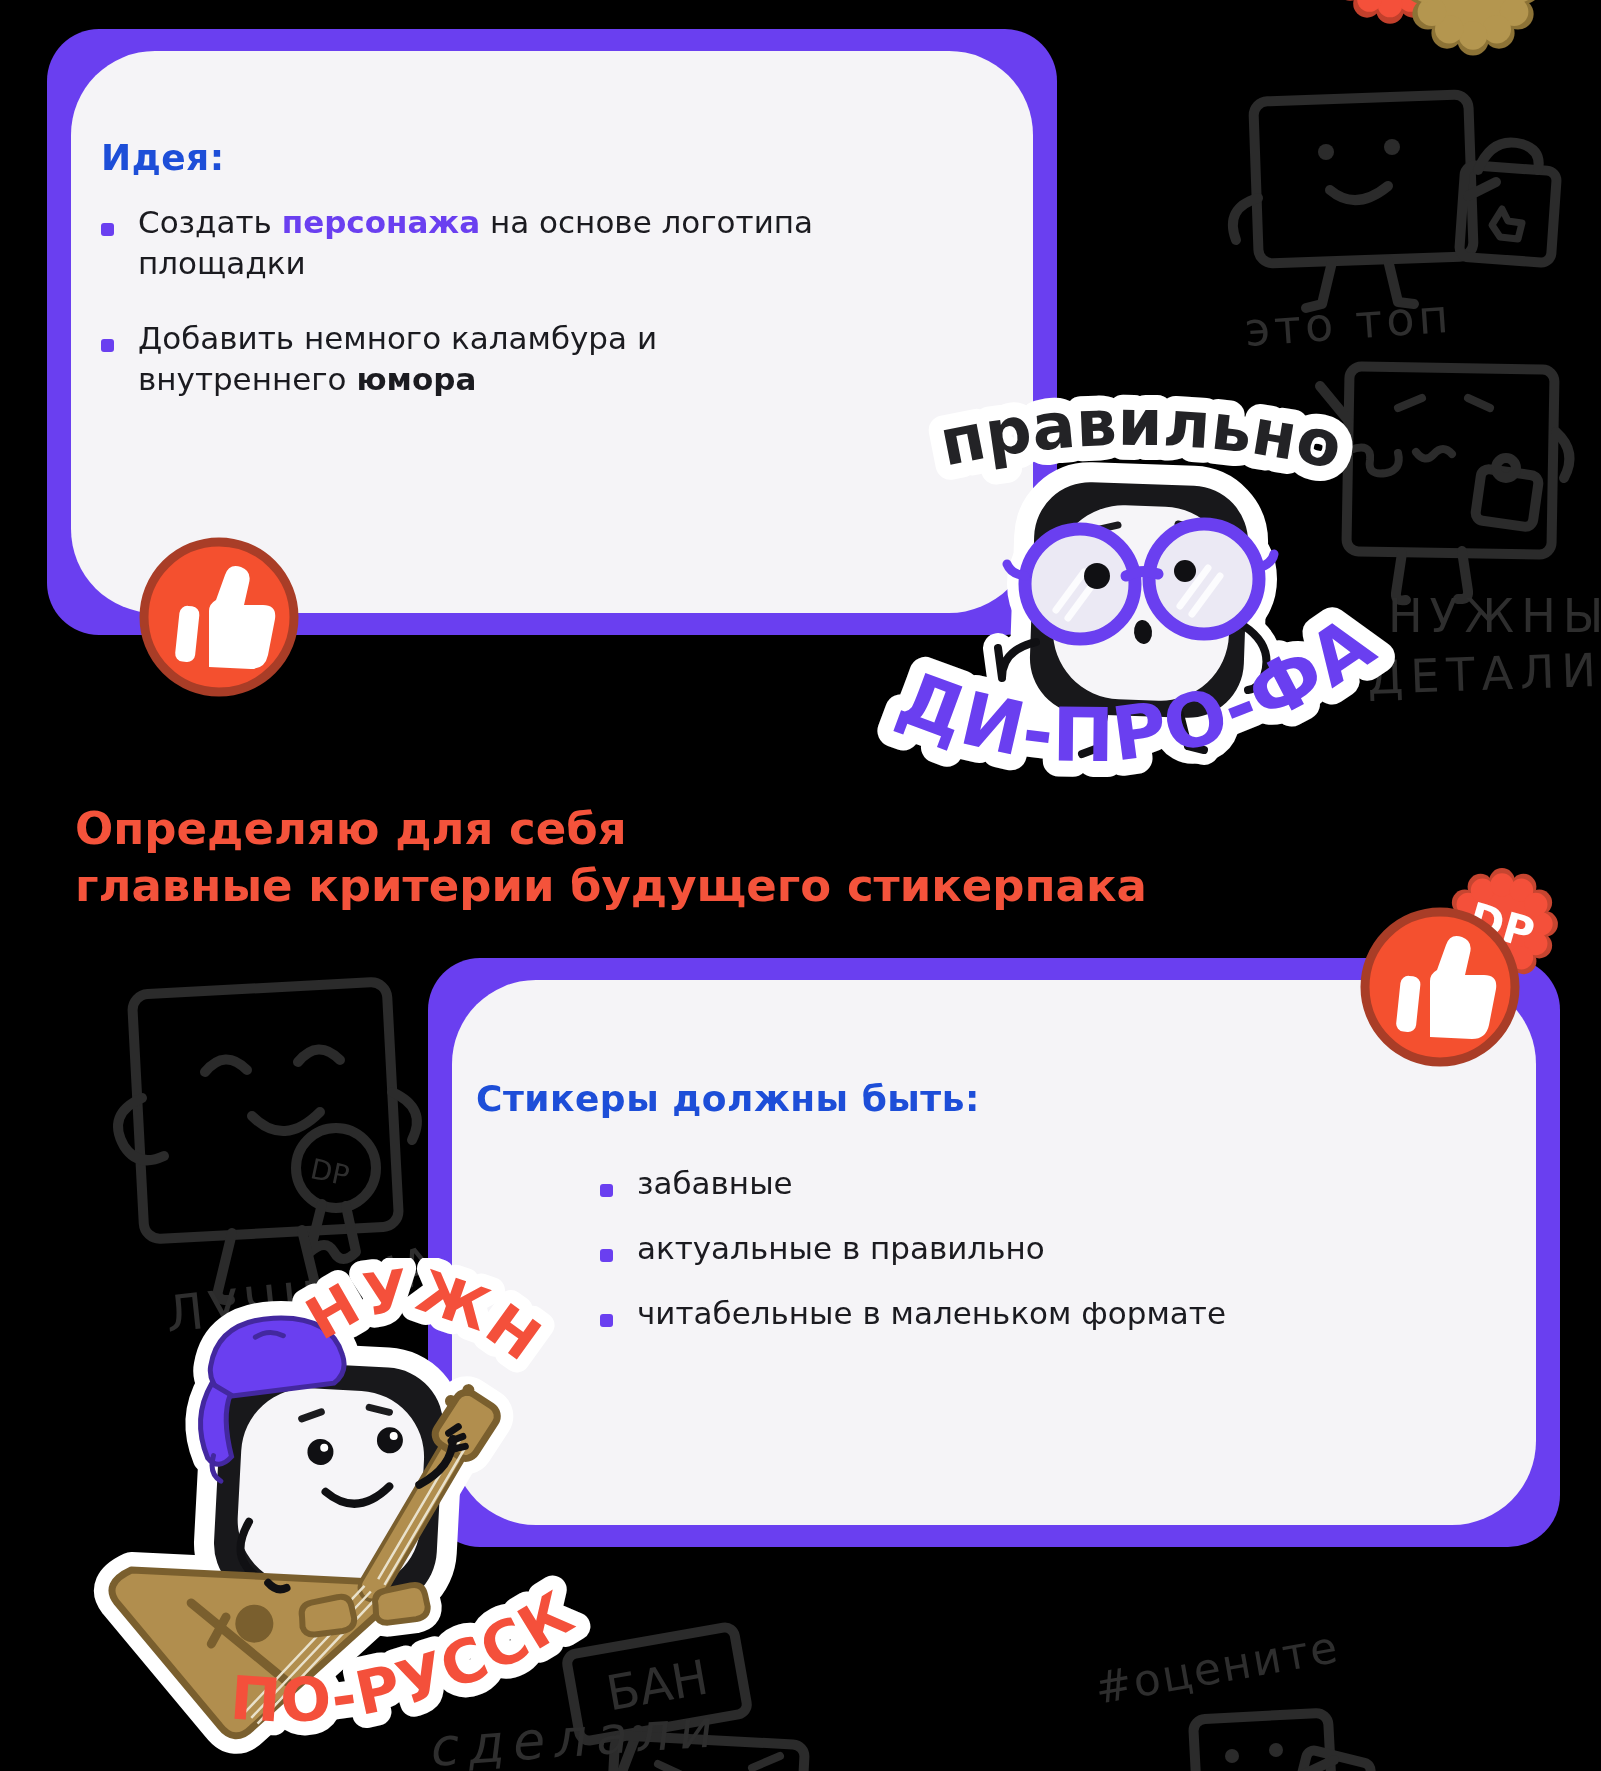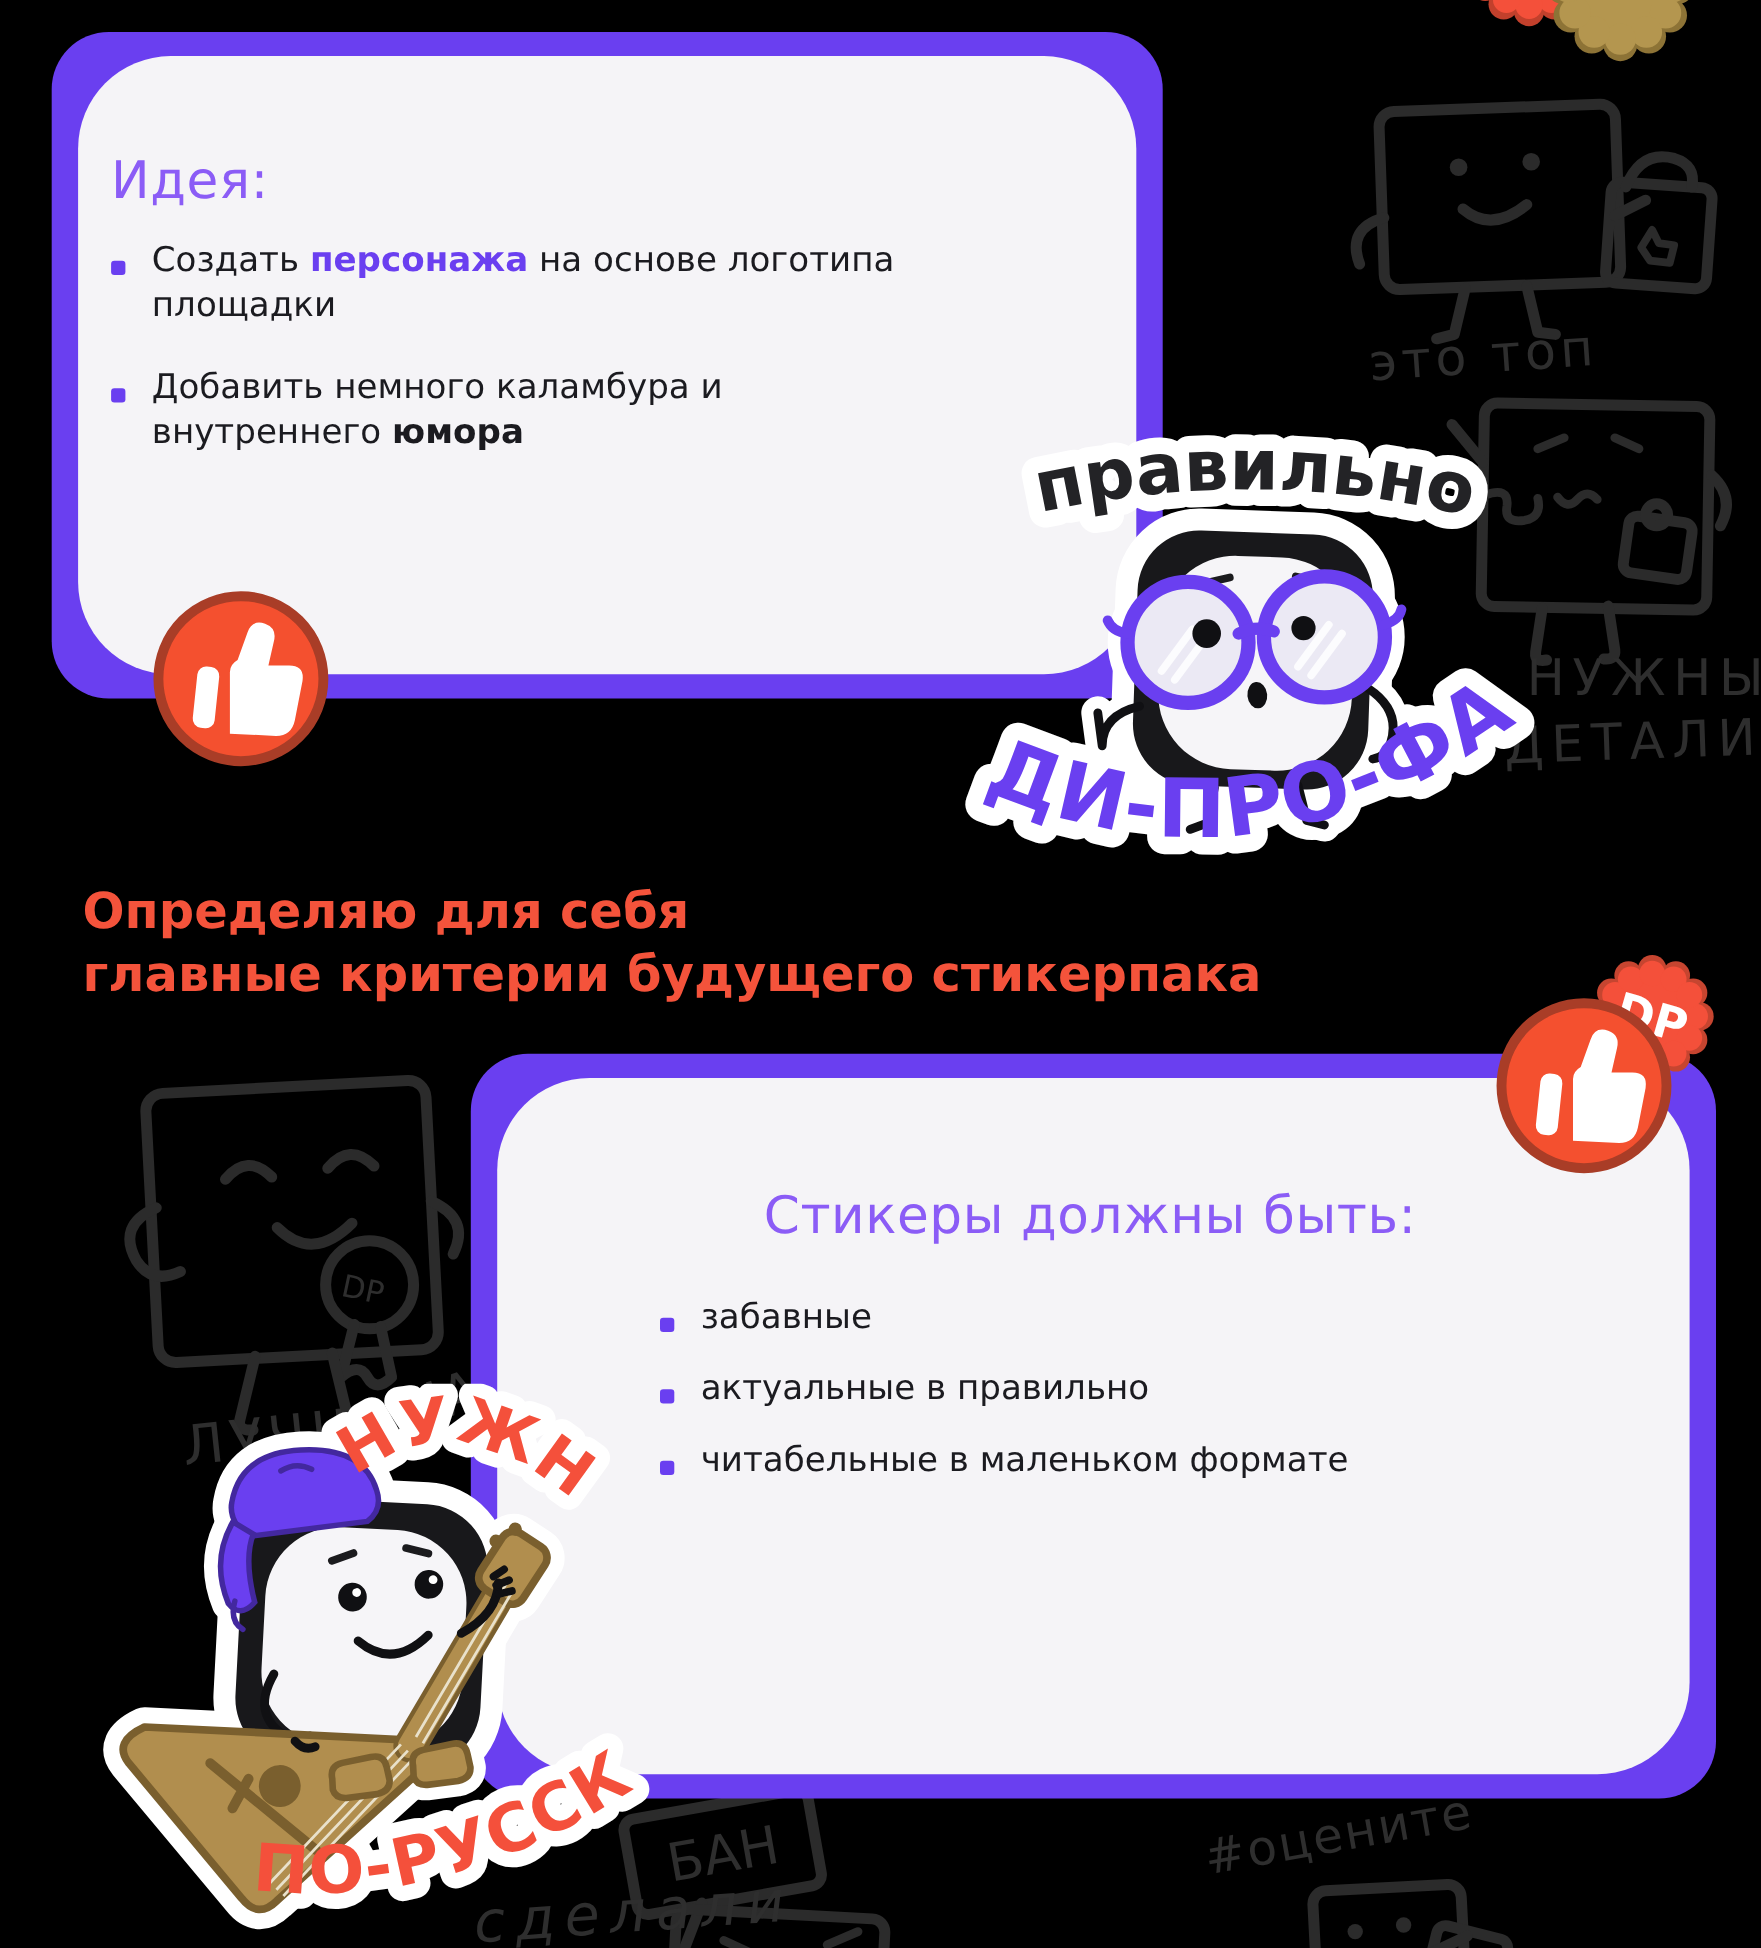--- a/index.html
+++ b/index.html
@@ -4,24 +4,24 @@
 <style>
   html,body{margin:0;padding:0;background:#000;}
   .stage{position:relative;width:1601px;height:1771px;background:#000;overflow:hidden;
          font-family:"DejaVu Sans",sans-serif;}
   .layer{position:absolute;left:0;top:0;}
   
   .card{position:absolute;background:#6a3ff0;border-radius:52px;z-index:2;}
   .card-inner{position:absolute;left:24px;top:22px;right:24px;bottom:22px;
               background:#f5f4f7;border-radius:84px;}
   .card1{left:47px;top:29px;width:1010px;height:606px;}
-  .card2{left:428px;top:958px;width:1132px;height:677px;text-align:center;}
+  .card2{left:428px;top:958px;width:1132px;height:589px;}
   .card1 .card-content{padding:86px 38px 0 30px;}
   .card2 .card-content{padding:98px 30px 0 24px;}
-  .card-heading{font-size:47px;font-weight:400;color:#8b5cf6;letter-spacing:.5px;}
+  .card-heading{font-size:36px;font-weight:700;color:#1d4ed8;letter-spacing:.5px;}
   .bullets{margin-top:24px;}
   .card2 .bullets{margin-top:44px;padding-left:124px;}
   .brow{display:flex;margin-bottom:34px;}
   .card2 .brow{margin-bottom:24px;}
   .bmark{width:13px;height:13px;background:#6a3ff0;border-radius:3px;margin:21px 24px 0 0;flex:none;}
   .btext{font-size:31px;line-height:1.32;color:#1b1b20;}
   .btext.narrow{max-width:680px;}
   .em-purple{color:#6a3ff0;font-weight:700;}
   .em-bold{font-weight:700;}
   

